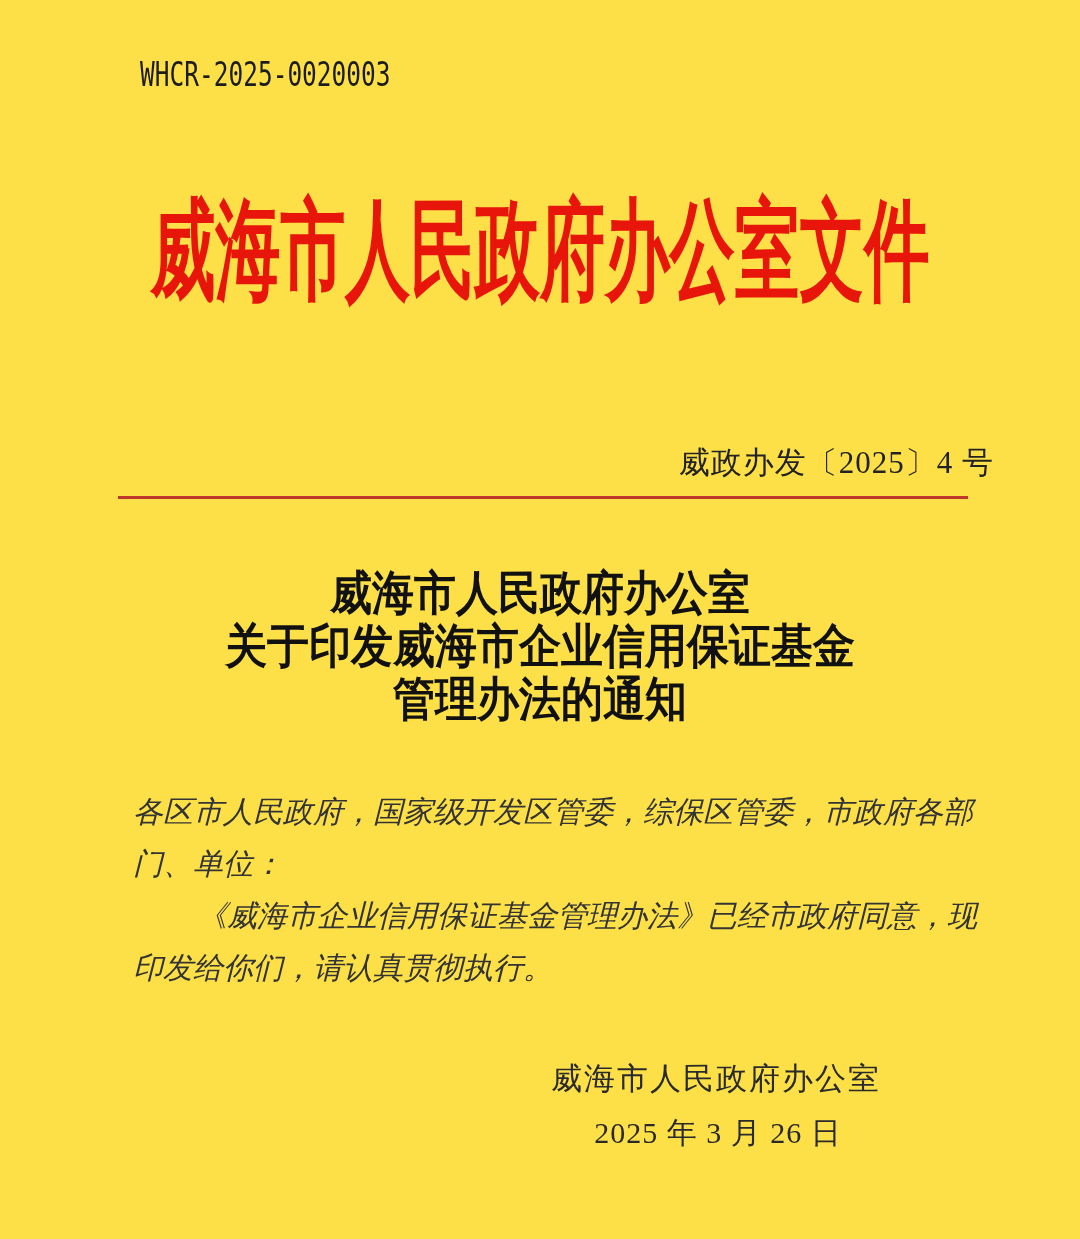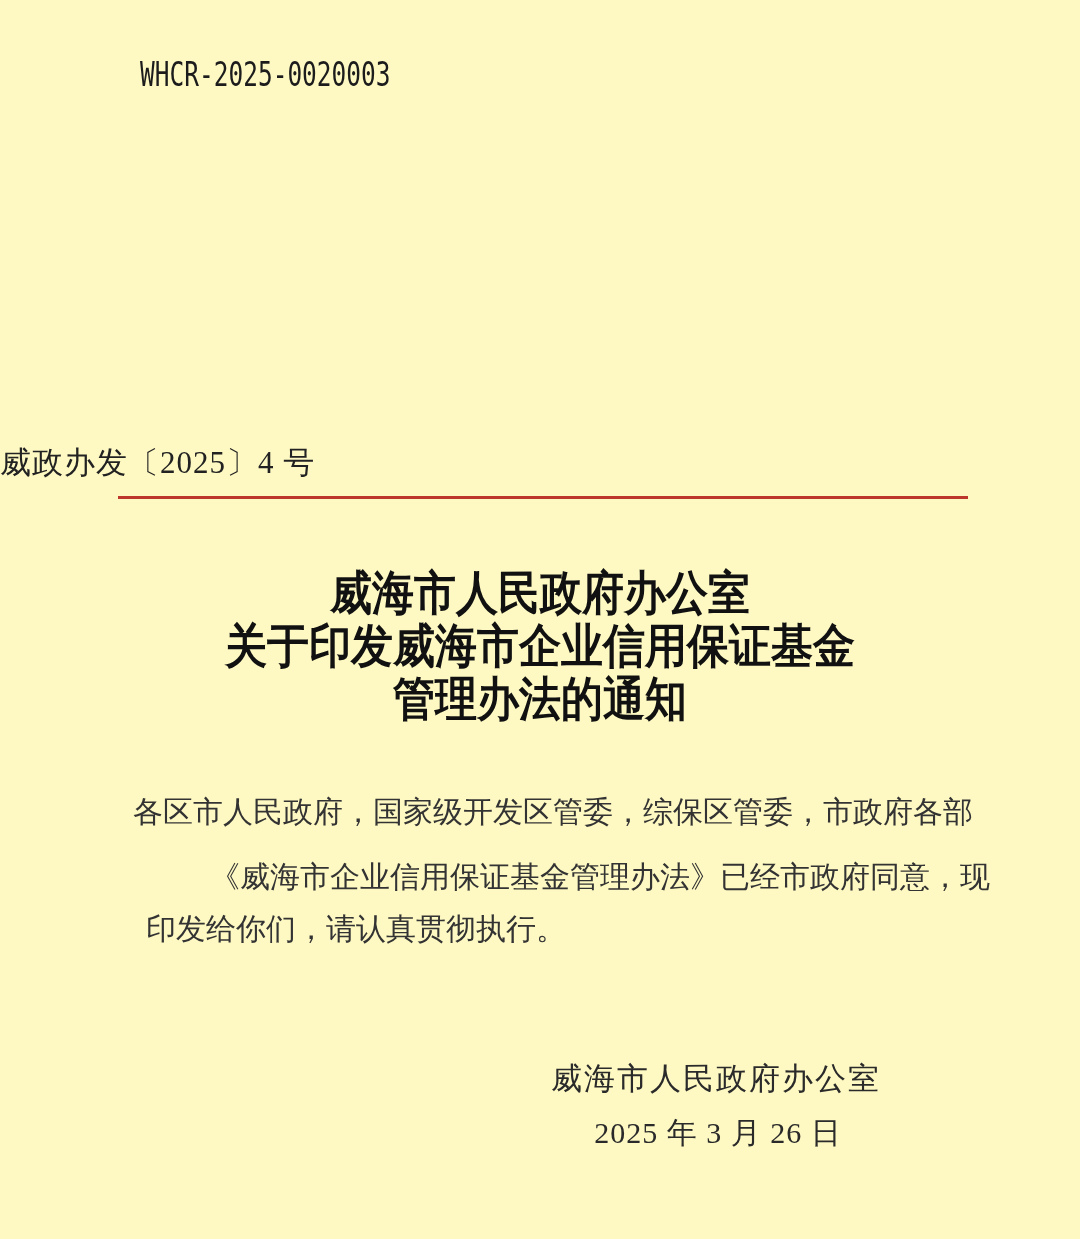--- a/index.html
+++ b/index.html
@@ -5,21 +5,21 @@
   :root{
     --banner-red:#e8150b;
     --rule-red:#bd372b;
     --text-dark:#1f1f1f;
   }
   html,body{margin:0;padding:0;background:#e9e9e9;}
   .page{
     position:relative;
     width:1080px;height:1239px;
     margin:0 auto;
-    background:#fef9c3;
+    background:#fde047;
     overflow:hidden;
     font-family:"Liberation Serif","DejaVu Serif",serif;
     color:var(--text-dark);
   }
   .doc-ref{
     position:absolute;left:140px;top:56px;
     font-family:"DejaVu Sans Mono","Liberation Mono",monospace;
     font-size:34px;line-height:1.1;color:#1c1c1c;
     transform:scaleX(0.72);transform-origin:left center;
     white-space:nowrap;
@@ -30,42 +30,42 @@
   }
   .banner{
     font-size:110px;line-height:110px;font-weight:bold;
     color:var(--banner-red);
     white-space:nowrap;
     transform:scaleX(0.59);transform-origin:center top;
     letter-spacing:0;
   }
   .doc-number{
     position:absolute;left:0;top:441px;width:994px;
-    text-align:left;
+    text-align:right;
     font-size:31px;line-height:44px;color:#222;
     letter-spacing:1px;
   }
   .red-rule{
     position:absolute;left:118px;top:496px;
     width:850px;height:3px;
     background:var(--rule-red);
   }
   .notice-title{
     position:absolute;left:0;top:567px;width:1080px;
     text-align:center;font-weight:bold;color:#111;
     font-size:42px;line-height:53px;letter-spacing:0px;
     margin:0;
   }
   .notice-title .line{display:block;transform:scaleY(1.12);}
   .body-text{
     position:absolute;left:133px;top:786px;width:815px;
     font-size:30px;line-height:52px;color:#333;
     letter-spacing:0px;
   }
-  .body-text .line{display:block;white-space:nowrap;}
+  .body-text .line{display:block;white-space:nowrap;font-style:italic;}
   .body-text .indent{text-indent:64px;}
   .sig-issuer{
     position:absolute;top:1058px;left:716px;
     transform:translateX(-50%);
     font-size:31px;line-height:42px;color:#2a2a2a;
     letter-spacing:2px;white-space:nowrap;
   }
   .sig-date{
     position:absolute;top:1112px;left:718px;
     transform:translateX(-50%);
@@ -78,36 +78,40 @@
     white-space:nowrap;
   }
 </style>
 </head>
 <body>
 
 <div class="page">
 
   <div class="doc-ref">WHCR-2025-0020003</div>
 
+  <div class="banner-wrap">
+    <div class="banner">威海市人民政府办公室文件</div>
+  </div>
 
   <div class="doc-number">威政办发〔2025〕4 号</div>
 
   <div class="red-rule"></div>
 
   <h1 class="notice-title">
     <span class="line">威海市人民政府办公室</span>
     <span class="line">关于印发威海市企业信用保证基金</span>
     <span class="line">管理办法的通知</span>
   </h1>
 
   <div class="body-text">
     <p style="margin:0;">
       <span class="line">各区市人民政府，国家级开发区管委，综保区管委，市政府各部</span>
+      <span class="line">门、单位：</span>
     </p>
-    <p style="margin:13px;">
+    <p style="margin:0;">
       <span class="line indent">《威海市企业信用保证基金管理办法》已经市政府同意，现</span>
       <span class="line">印发给你们，请认真贯彻执行。</span>
     </p>
   </div>
 
   <div class="sig-issuer">威海市人民政府办公室</div>
 
   <div class="sig-date">2025 年 3 月 26 日</div>
 
 

